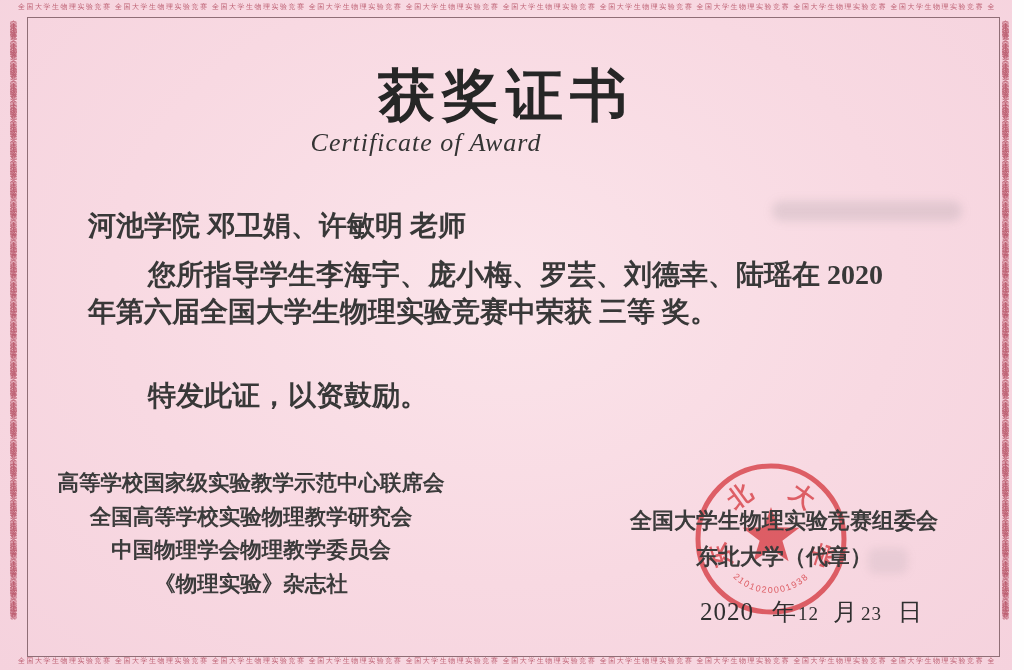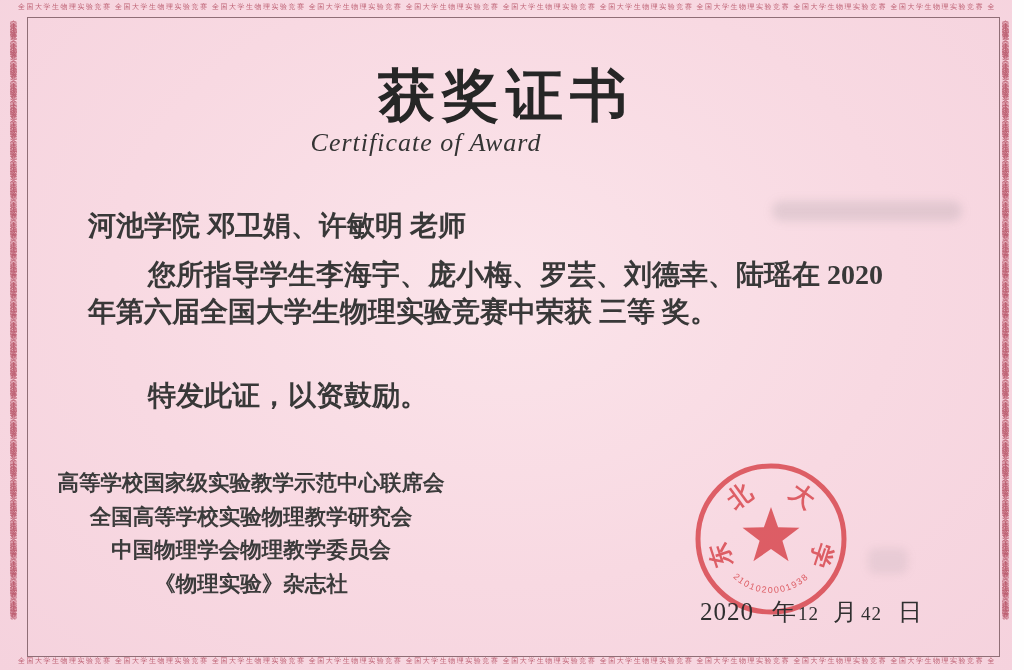--- a/index.html
+++ b/index.html
@@ -126,31 +126,35 @@
         </g>
         <defs>
           <path id="serialArc" d="M 32.2 106 A 54 54 0 0 0 125.8 106" fill="none"></path>
         </defs>
         <text font-size="9" fill="#e15a5e" letter-spacing="1.5" font-family="'Liberation Sans','DejaVu Sans',sans-serif">
           <textPath href="#serialArc" startOffset="50%" text-anchor="middle">2101020001938</textPath>
         </text>
       </svg>
     </div>
 
+    <div class="issuer-right">
+      <div>全国大学生物理实验竞赛组委会</div>
+      <div>东北大学（代章）</div>
+    </div>
 
     <div class="date-line">
       <span class="num">2020</span>
       <span class="dsp1"></span>
       <span class="unit">年</span>
       <span class="dsp2"></span>
       <span class="num small">12</span>
       <span class="dsp3"></span>
       <span class="unit">月</span>
       <span class="dsp4"></span>
-      <span class="num small">42</span>
+      <span class="num small">23</span>
       <span class="dsp5"></span>
       <span class="unit">日</span>
     </div>
 
 
   </div>
   <div class="white-edge"></div>
 </div>
 
 </body></html>

